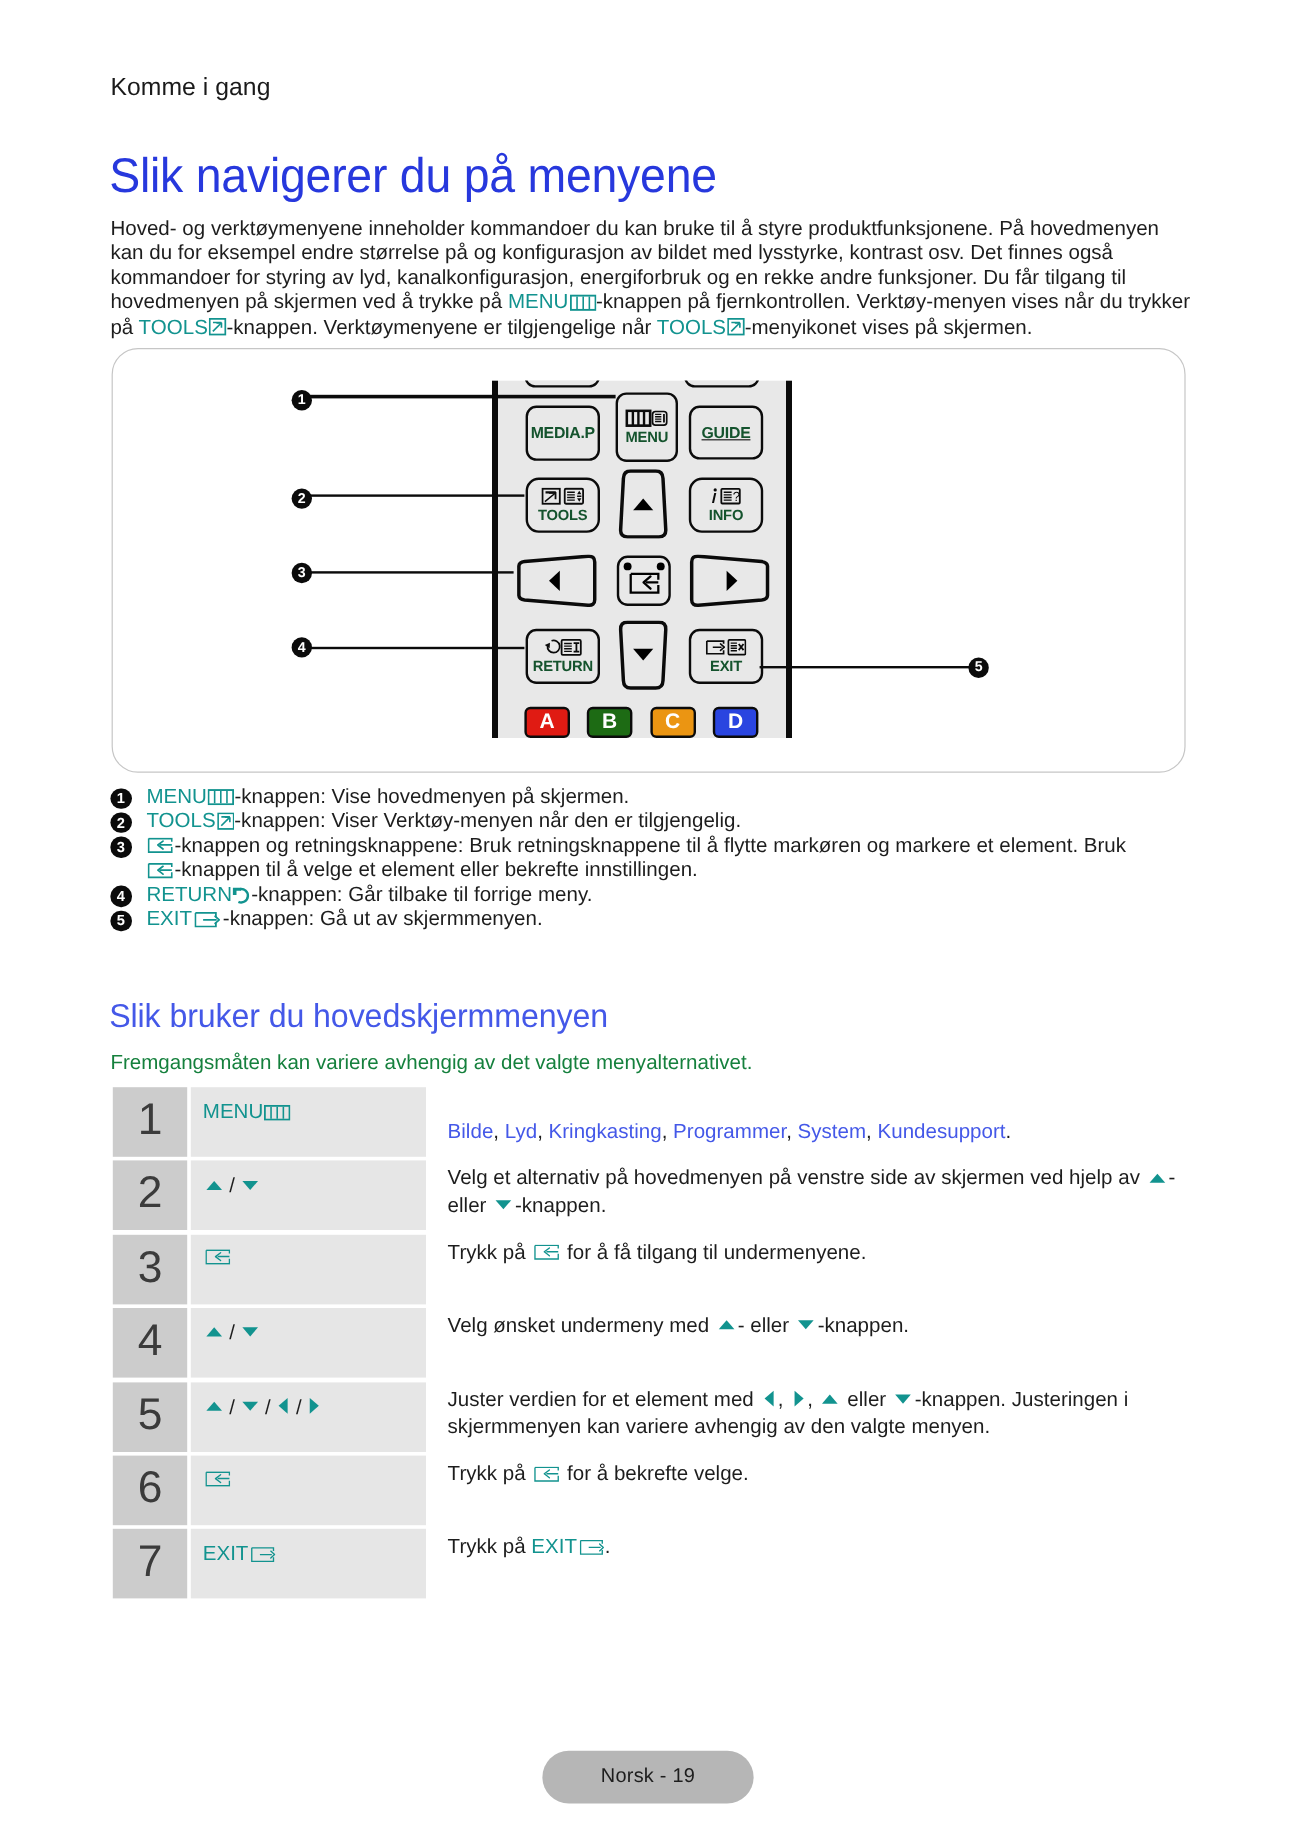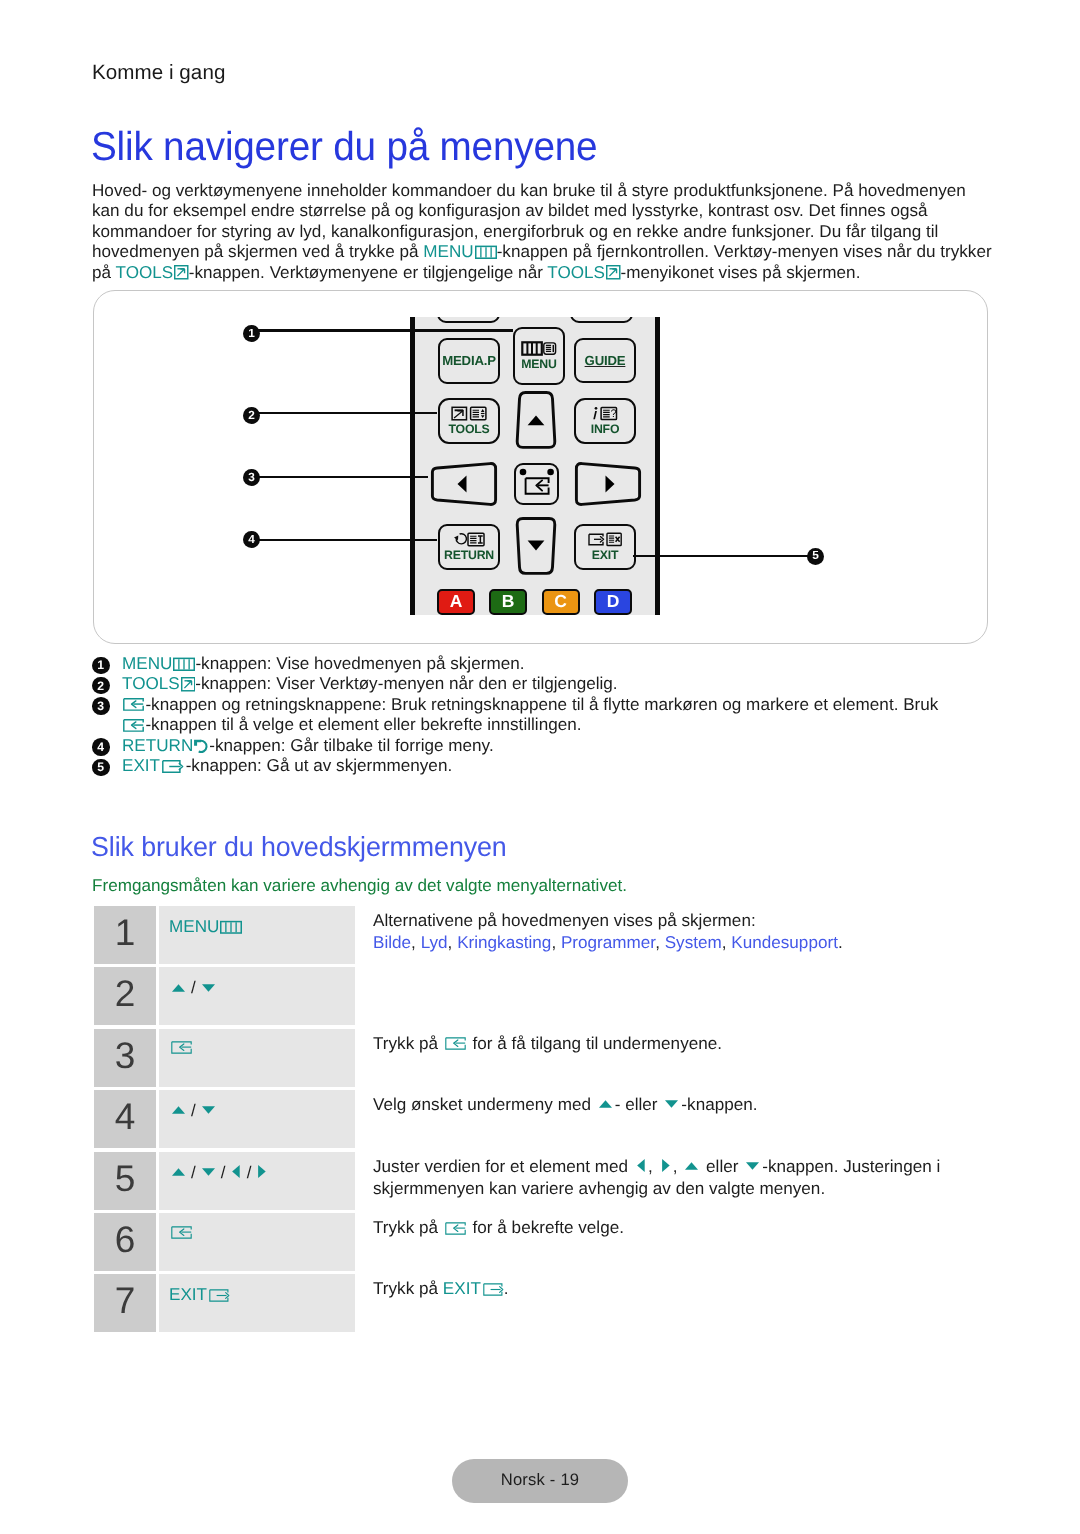--- a/index.html
+++ b/index.html
@@ -305,30 +305,35 @@
   <div class="subpara">Fremgangsmåten kan variere avhengig av det valgte menyalternativet.</div>
 
   <div class="tbl">
 
     <div class="trow">
       <div class="c1">1</div>
       <div class="c2"><span class="tl kk"><span>MENU</span><svg class="ico mico2" viewBox="0 0 25 16">
               <rect x="0.85" y="1.5" width="23.3" height="13" fill="none" stroke="#12938f" stroke-width="1.7"></rect>
               <path d="M6.67 2.35V13.65 M12.5 2.35V13.65 M18.33 2.35V13.65" stroke="#12938f" stroke-width="1.5"></path>
             </svg></span></div>
-      <div class="c3"><span>Alternativene på hovedmenyen vises på skjermen:</span><br><span class="bl">Bilde</span><span>, </span><span class="bl">Lyd</span><span>, </span><span class="bl">Kringkasting</span><span>, </span><span class="bl">Programmer</span><span>, </span><span class="bl">System</span><span>, </span><span class="bl">Kundesupport</span><span>.</span></div>
+      <div class="c3"><br><span class="bl">Bilde</span><span>, </span><span class="bl">Lyd</span><span>, </span><span class="bl">Kringkasting</span><span>, </span><span class="bl">Programmer</span><span>, </span><span class="bl">System</span><span>, </span><span class="bl">Kundesupport</span><span>.</span></div>
     </div>
 
     <div class="trow">
       <div class="c1">2</div>
       <div class="c2"><svg class="ar" viewBox="0 0 16 12">
             <path d="M8 2.3 15 10.4H1z" fill="#12938f"></path>
           </svg><span class="sl">/</span><svg class="ar" viewBox="0 0 16 12">
             <path d="M8 10.4 1 2.3h14z" fill="#12938f"></path>
           </svg></div>
+      <div class="c3"><span>Velg et alternativ på hovedmenyen på venstre side av skjermen ved hjelp av </span><svg class="ar" viewBox="0 0 16 12">
+            <path d="M8 2.3 15 10.4H1z" fill="#12938f"></path>
+          </svg><span>-</span><br><span>eller </span><svg class="ar" viewBox="0 0 16 12">
+            <path d="M8 10.4 1 2.3h14z" fill="#12938f"></path>
+          </svg><span>-knappen.</span></div>
     </div>
 
     <div class="trow">
       <div class="c1">3</div>
       <div class="c2"><svg class="ico eico2" viewBox="0 0 26 16">
             <path d="M1 1h24v3.3 M25 9.7V15H1V1" fill="none" stroke="#12938f" stroke-width="1.4"></path>
             <path d="M25 7.5H12.8" stroke="#12938f" stroke-width="1.4"></path>
             <path d="M15.9 3.6 10.6 7.6 15.9 11.7" fill="none" stroke="#12938f" stroke-width="1.4" stroke-linecap="round" stroke-linejoin="round"></path>
           </svg></div>
       <div class="c3"><span>Trykk på </span><svg class="ico eico2" viewBox="0 0 26 16">

